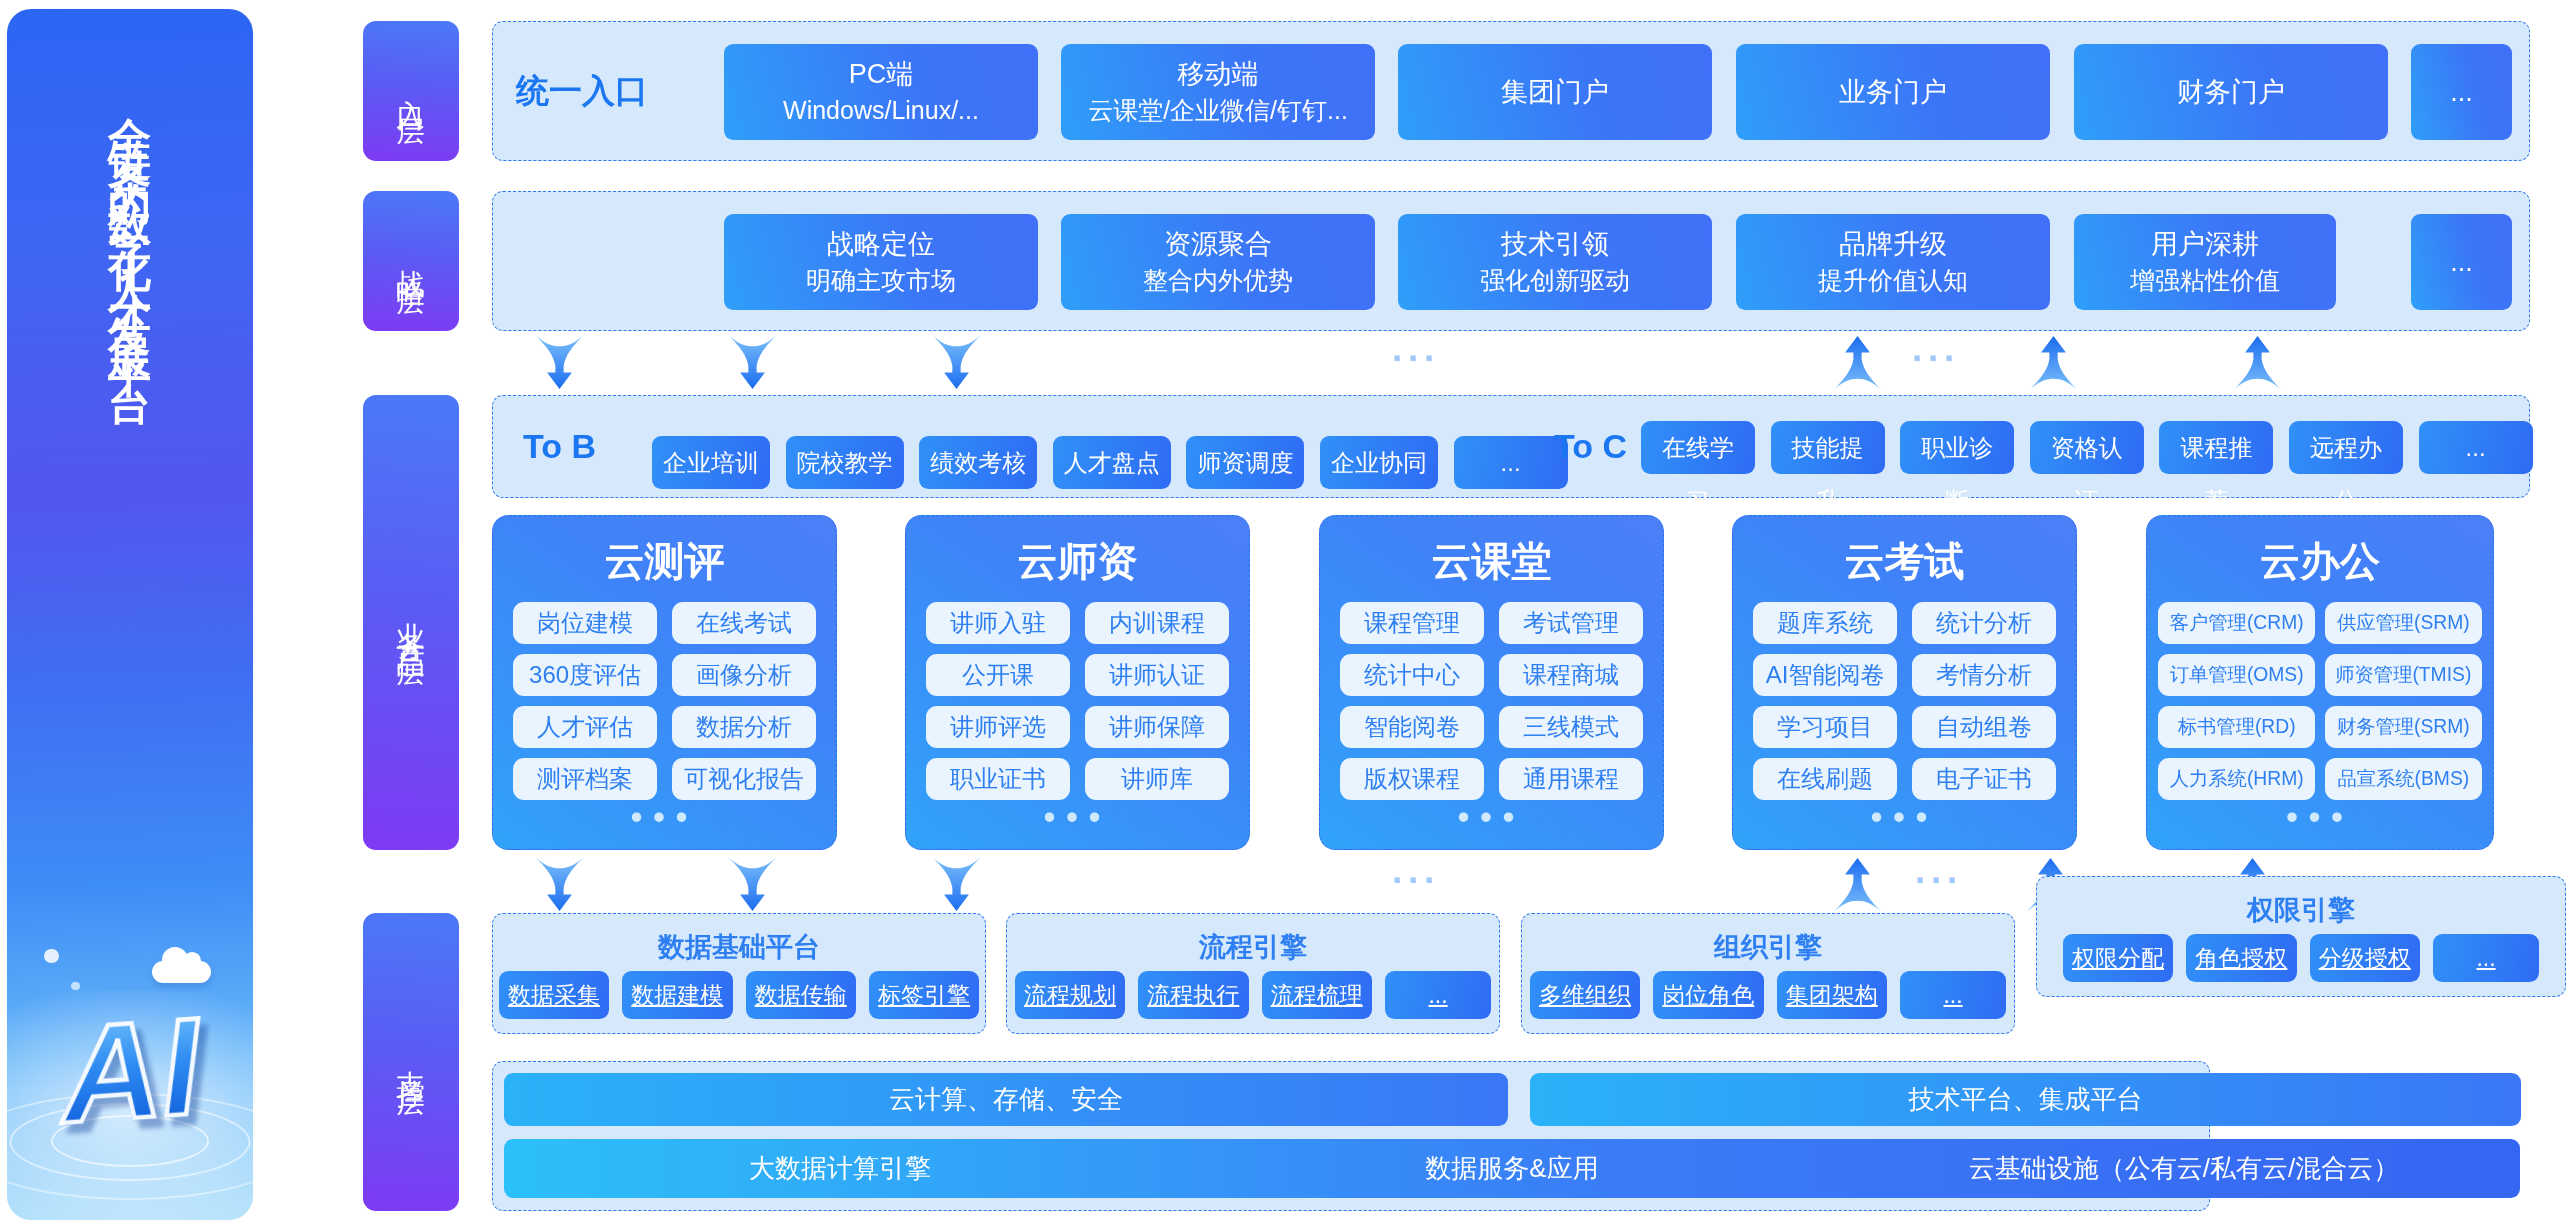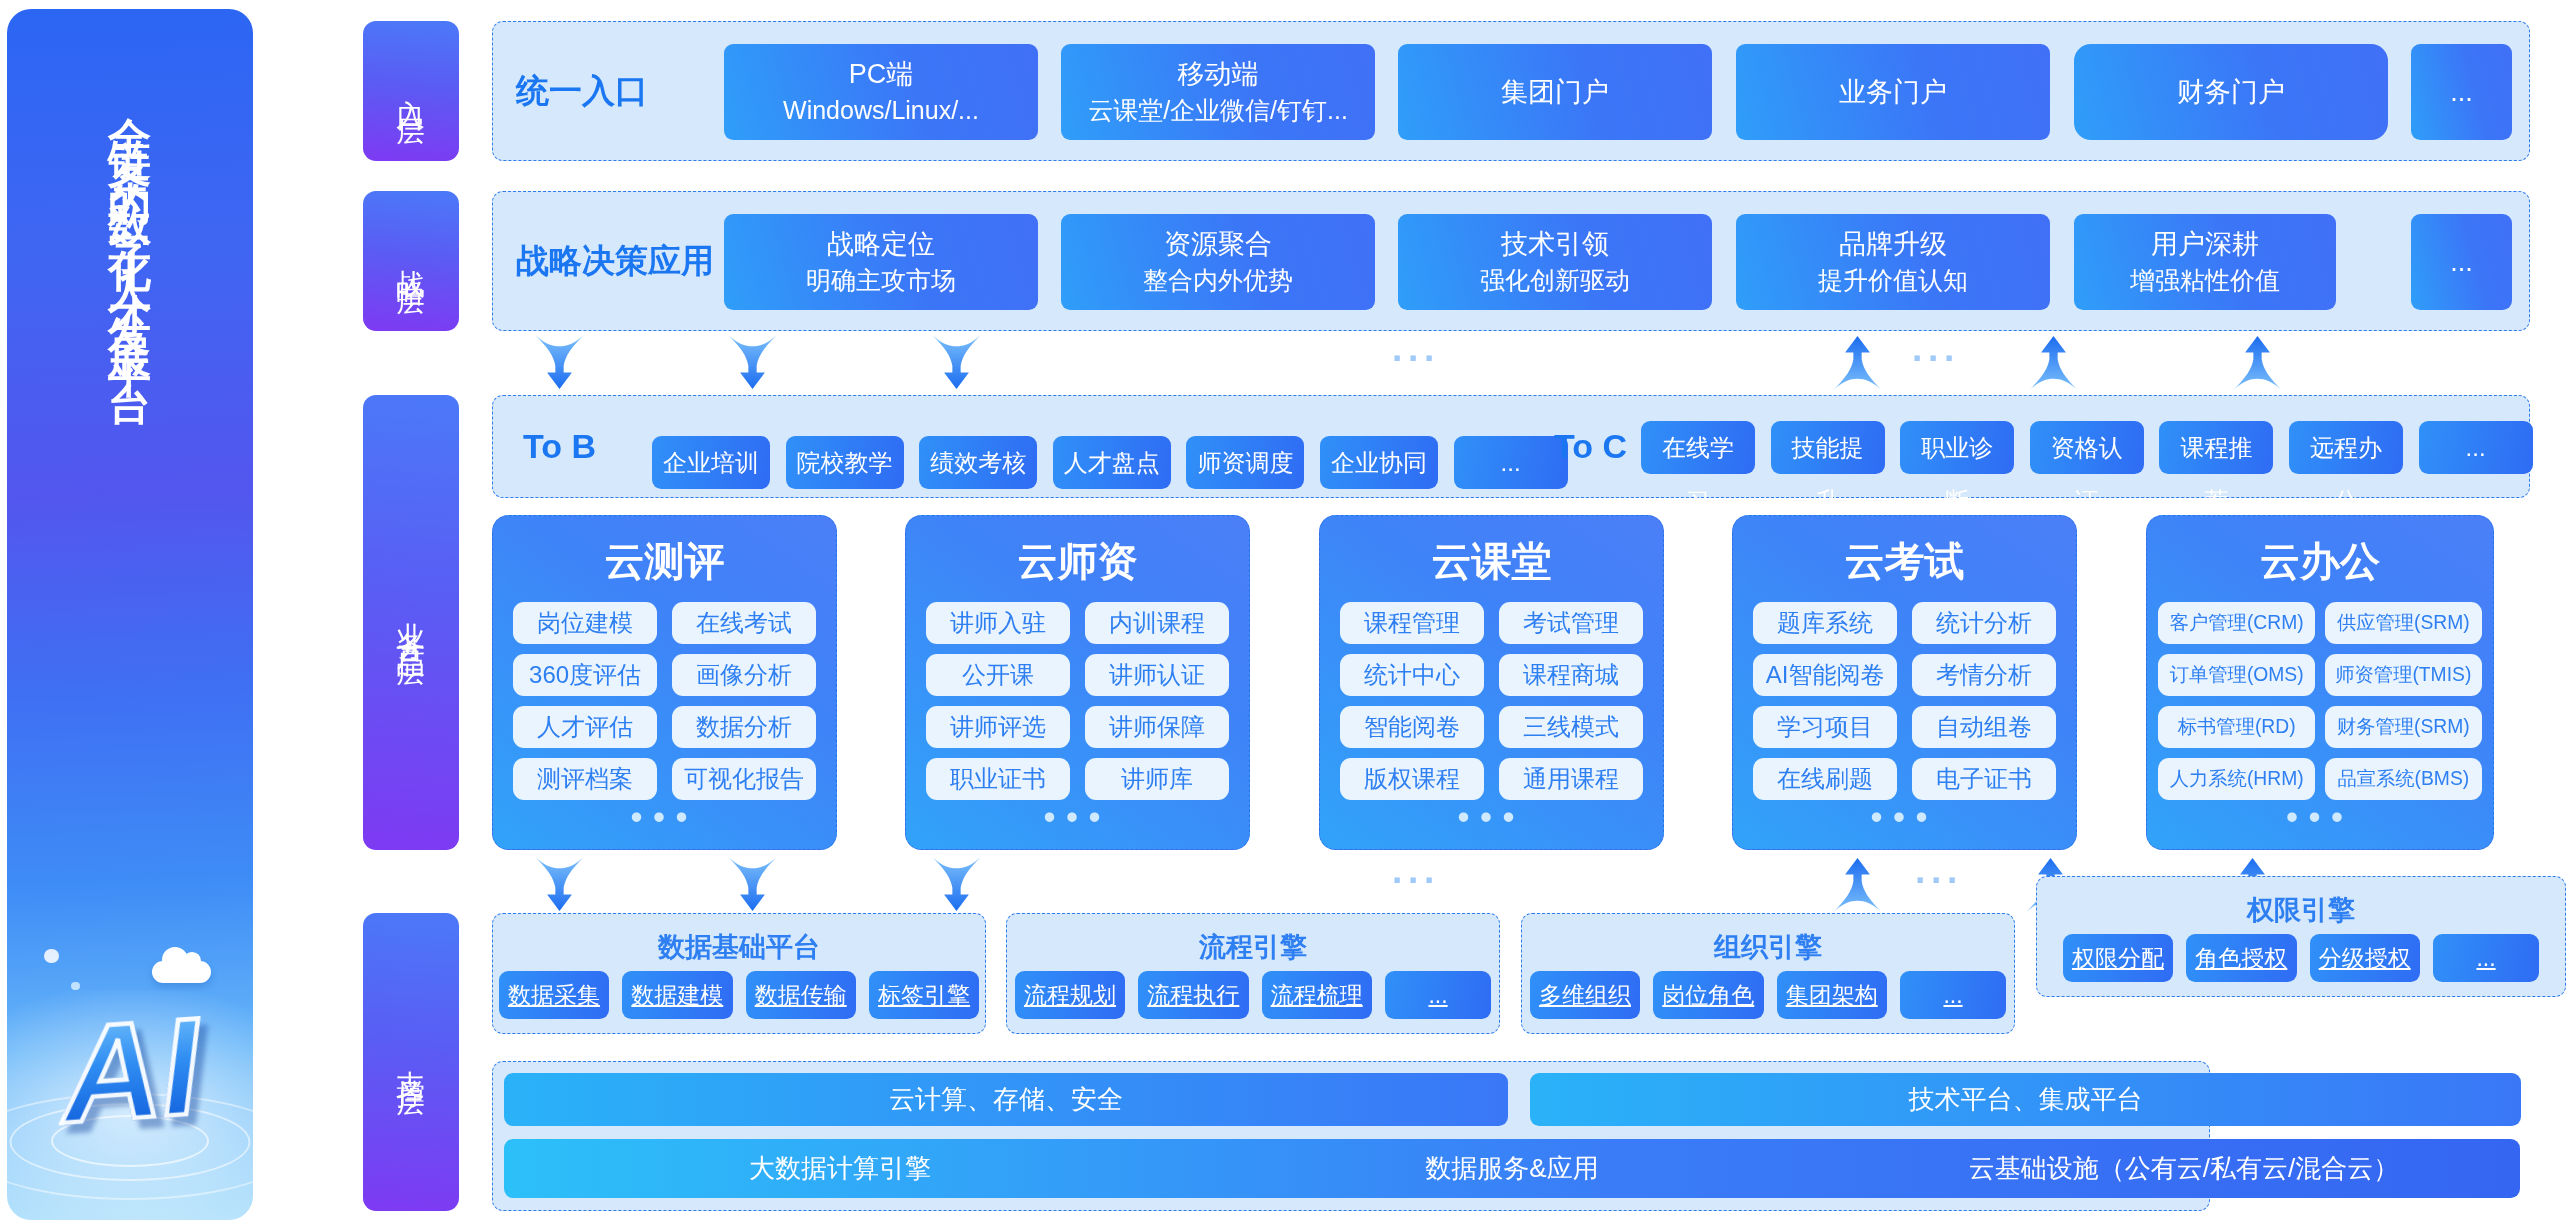--- a/index.html
+++ b/index.html
@@ -135,30 +135,29 @@
     <div class="gbtn" style="left:568px;width:314px;">
       <span class="t">移动端</span>
       <span class="s">云课堂/企业微信/钉钉...</span>
       </div>
     <div class="gbtn" style="left:905px;width:314px;">
       <span class="t">集团门户</span>
       </div>
     <div class="gbtn" style="left:1243px;width:314px;">
       <span class="t">业务门户</span>
       </div>
-    <div class="gbtn" style="left:1581px;width:314px;border-radius:17px;">
+    <div class="gbtn" style="left:1581px;width:314px;">
       <span class="t">财务门户</span>
       </div>
     <div class="gbtn" style="left:1918px;width:101px;">
       <span class="t">...</span>
       </div>
   </div>
 
   <div class="panel" style="left:492px;top:191px;width:2038px;height:140px;">
-    <div class="sec-label" style="left:23px;">战略决策应用</div>
     <div class="gbtn" style="left:231px;width:314px;">
       <span class="t">战略定位</span>
       <span class="s">明确主攻市场</span>
       </div>
     <div class="gbtn" style="left:568px;width:314px;">
       <span class="t">资源聚合</span>
       <span class="s">整合内外优势</span>
       </div>
     <div class="gbtn" style="left:905px;width:314px;">
       <span class="t">技术引领</span>

